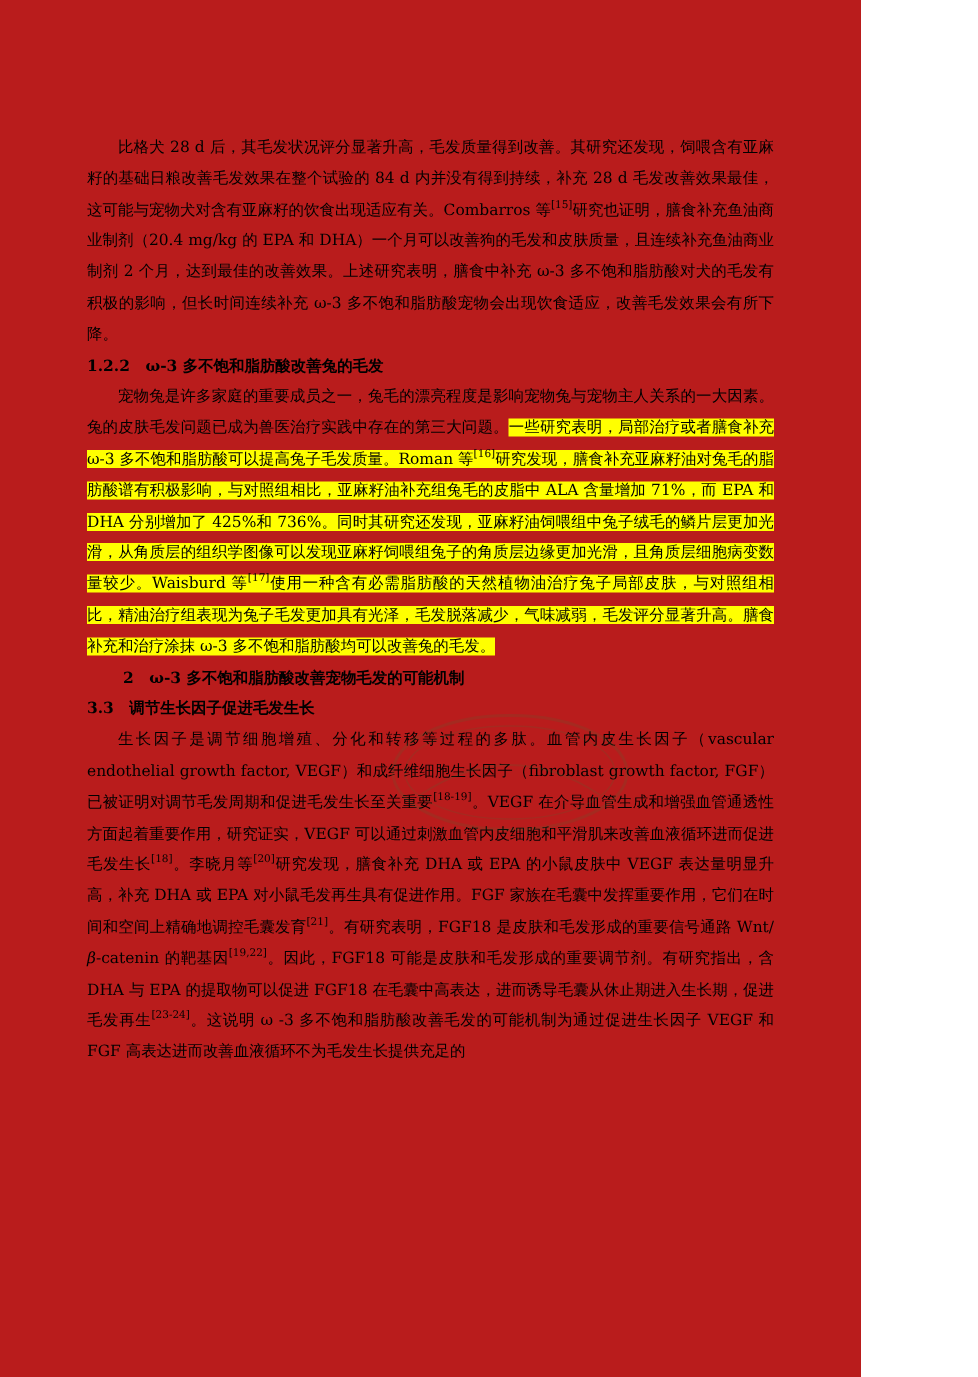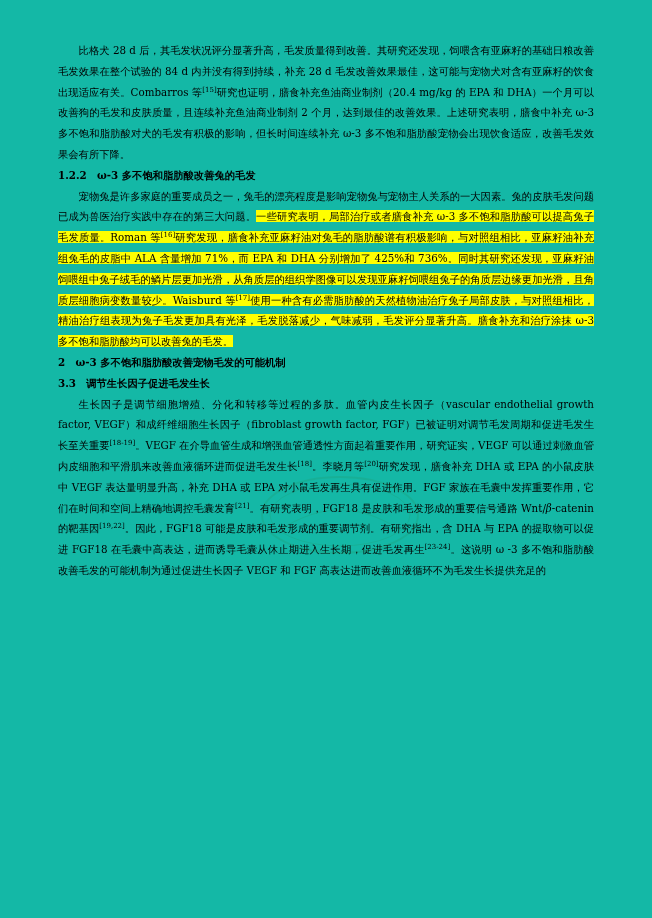--- a/index.html
+++ b/index.html
@@ -5,25 +5,25 @@
   html, body {
     margin: 0;
     padding: 0;
     background: #ffffff;
   }
   body {
     font-family: "DejaVu Serif", "Liberation Serif", serif;
   }
   .page {
     position: relative;
-    width: 652px;
+    width: 574px;
     height: 918px;
-    background: #14b8a6;
+    background: #b91c1c;
     box-sizing: border-box;
-    padding: 40px 58px 40px 58px;
+    padding: 88px 58px 40px 58px;
     overflow: hidden;
   }
   .doc {
     font-size: 10.3px;
     line-height: 2.02;
     color: #000000;
     text-align: justify;
     text-justify: inter-ideograph;
   }
   p {
@@ -33,20 +33,21 @@
   .para {
     text-indent: 2em;
   }
   .heading {
     text-indent: 0;
     font-weight: bold;
   }
   .heading-bold {
     text-indent: 0;
     font-weight: bold;
+    margin-left: 24px;
   }
   .hl {
     background: #ffff00;
   }
   sup {
     font-size: 0.68em;
     vertical-align: super;
     line-height: 0;
   }
   .ital {

